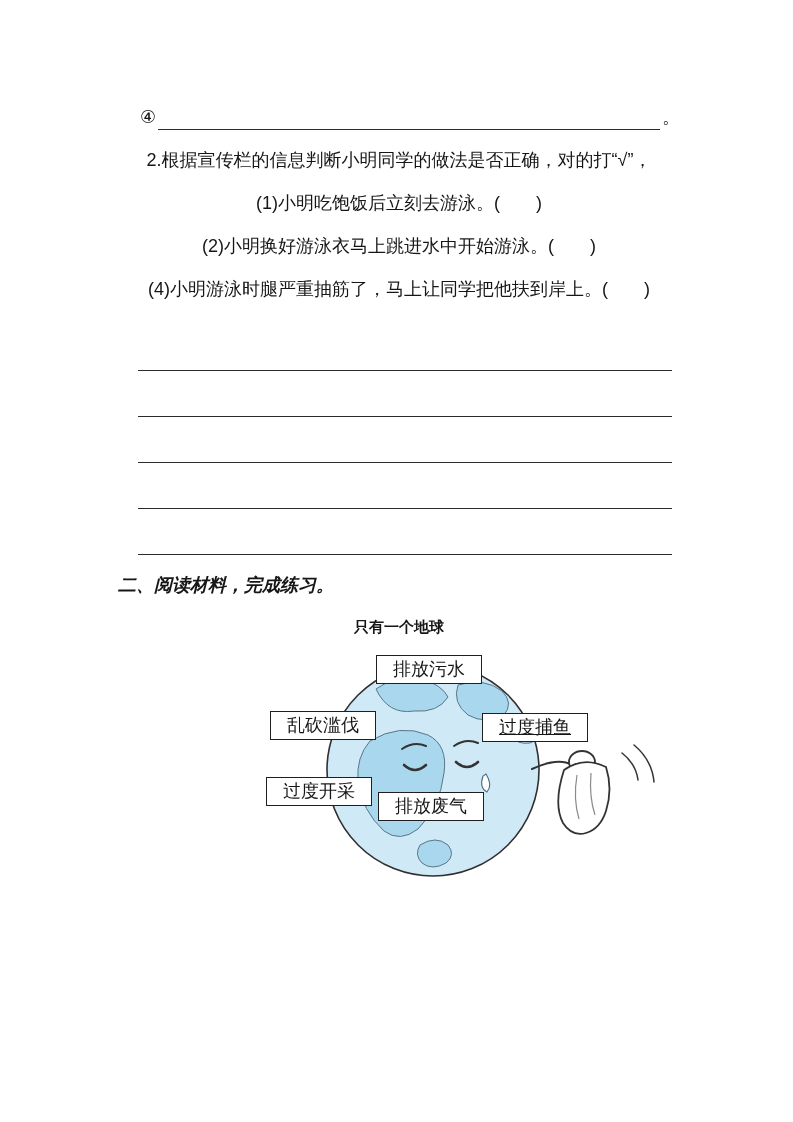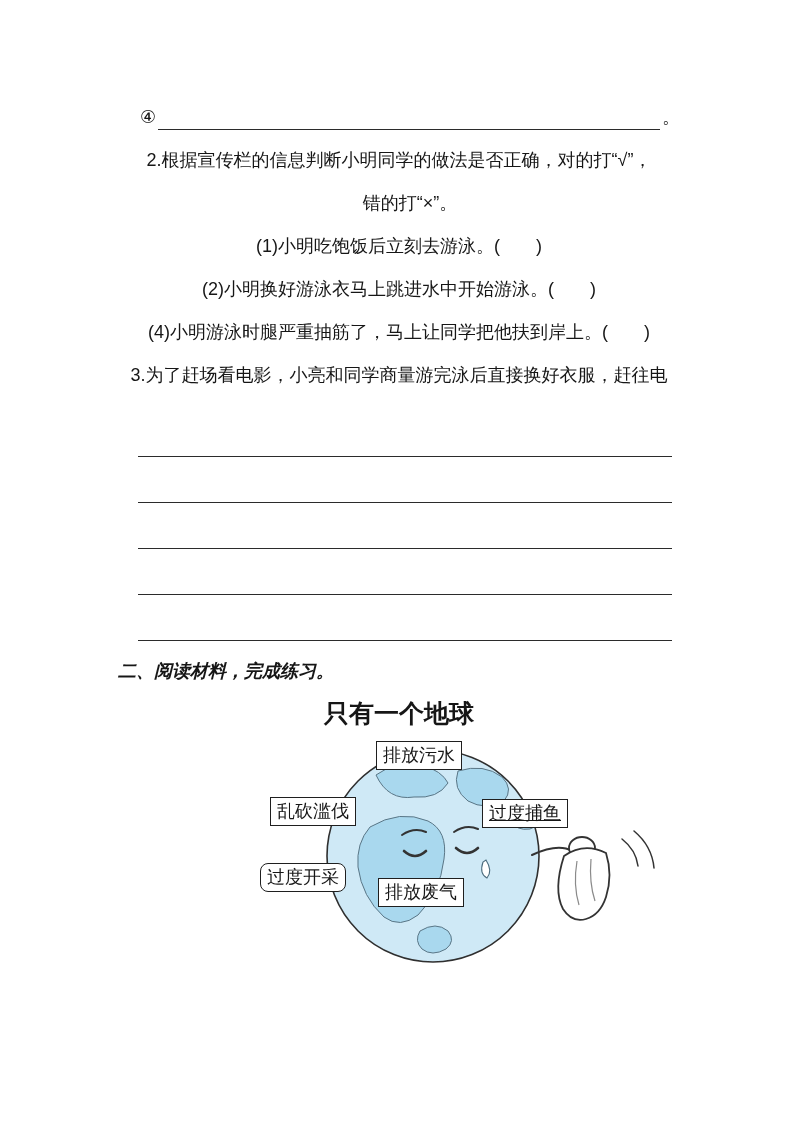--- a/index.html
+++ b/index.html
@@ -22,59 +22,57 @@
   .indent2 { padding-left:22px; }      
   .blank4-row { display:flex; align-items:flex-end; padding-left:22px; line-height:43px; }
   .blank-fill { flex:1; border-bottom:1.5px solid #2b2b2b; margin:0 2px 9px 2px; height:32px; }
   .answer-area { margin-top:14px; }
   .answer-line {
     height:45px;
     margin-left:20px; margin-right:8px;
     border-bottom:1.5px solid #2b2b2b;
   }
   .section-heading { line-height:43px; font-weight:bold; margin-top:9px;font-style:italic; }
-  .reading-title { text-align:center; font-weight:bold; line-height:40px; font-size:25px; }
+  .reading-title { text-align:center; font-weight:bold; line-height:40px; font-size:15px; }
   .illustration { position:relative; width:562px; height:235px; }
   .illustration svg { position:absolute; left:0; top:0; }
   .earth-label {
     position:absolute;
     background:#ffffff;
     border:1.6px solid #1f1f1f;
-    padding:1px 6px;
+    padding:1px 16px;
     line-height:25px;
     font-size:18px;
     white-space:nowrap;
   }
   .lbl-top          { left:258px; top:8px;   }
   .lbl-left         { left:152px; top:64px;  }
   .lbl-right        { left:364px; top:66px;text-decoration:underline;  }
-  .lbl-bottom-left  { left:142px; top:130px;border-radius:8px; }
+  .lbl-bottom-left  { left:148px; top:130px; }
   .lbl-bottom-center{ left:260px; top:145px; }
   .para-line1 { line-height:45px; padding-left:90px; margin-top:6px; white-space:nowrap; }
   .para-line2 { line-height:45px; white-space:nowrap; }
 </style>
 </head>
 <body>
 
 <div class="page">
   <div class="content">
 
     <div class="blank4-row">
       <span>④</span>
       <span class="blank-fill"></span>
       <span>。</span>
     </div>
 
     <div class="tline">2.根据宣传栏的信息判断小明同学的做法是否正确，对的打“√”，</div>
-    <div class="tline indent2">错的打“×”。</div>
     <div class="tline">(1)小明吃饱饭后立刻去游泳。(　　)</div>
     <div class="tline">(2)小明换好游泳衣马上跳进水中开始游泳。(　　)</div>
     <div class="tline">(4)小明游泳时腿严重抽筋了，马上让同学把他扶到岸上。(　　)</div>
 
-    <div class="tline">3.为了赶场看电影，小亮和同学商量游完泳后直接换好衣服，赶往电</div>
 
     <div class="answer-area">
       <div class="answer-line"></div>
       <div class="answer-line"></div>
       <div class="answer-line"></div>
       <div class="answer-line"></div>
       <div class="answer-line"></div>
     </div>
 
     <div class="section-heading">二、阅读材料，完成练习。</div>

